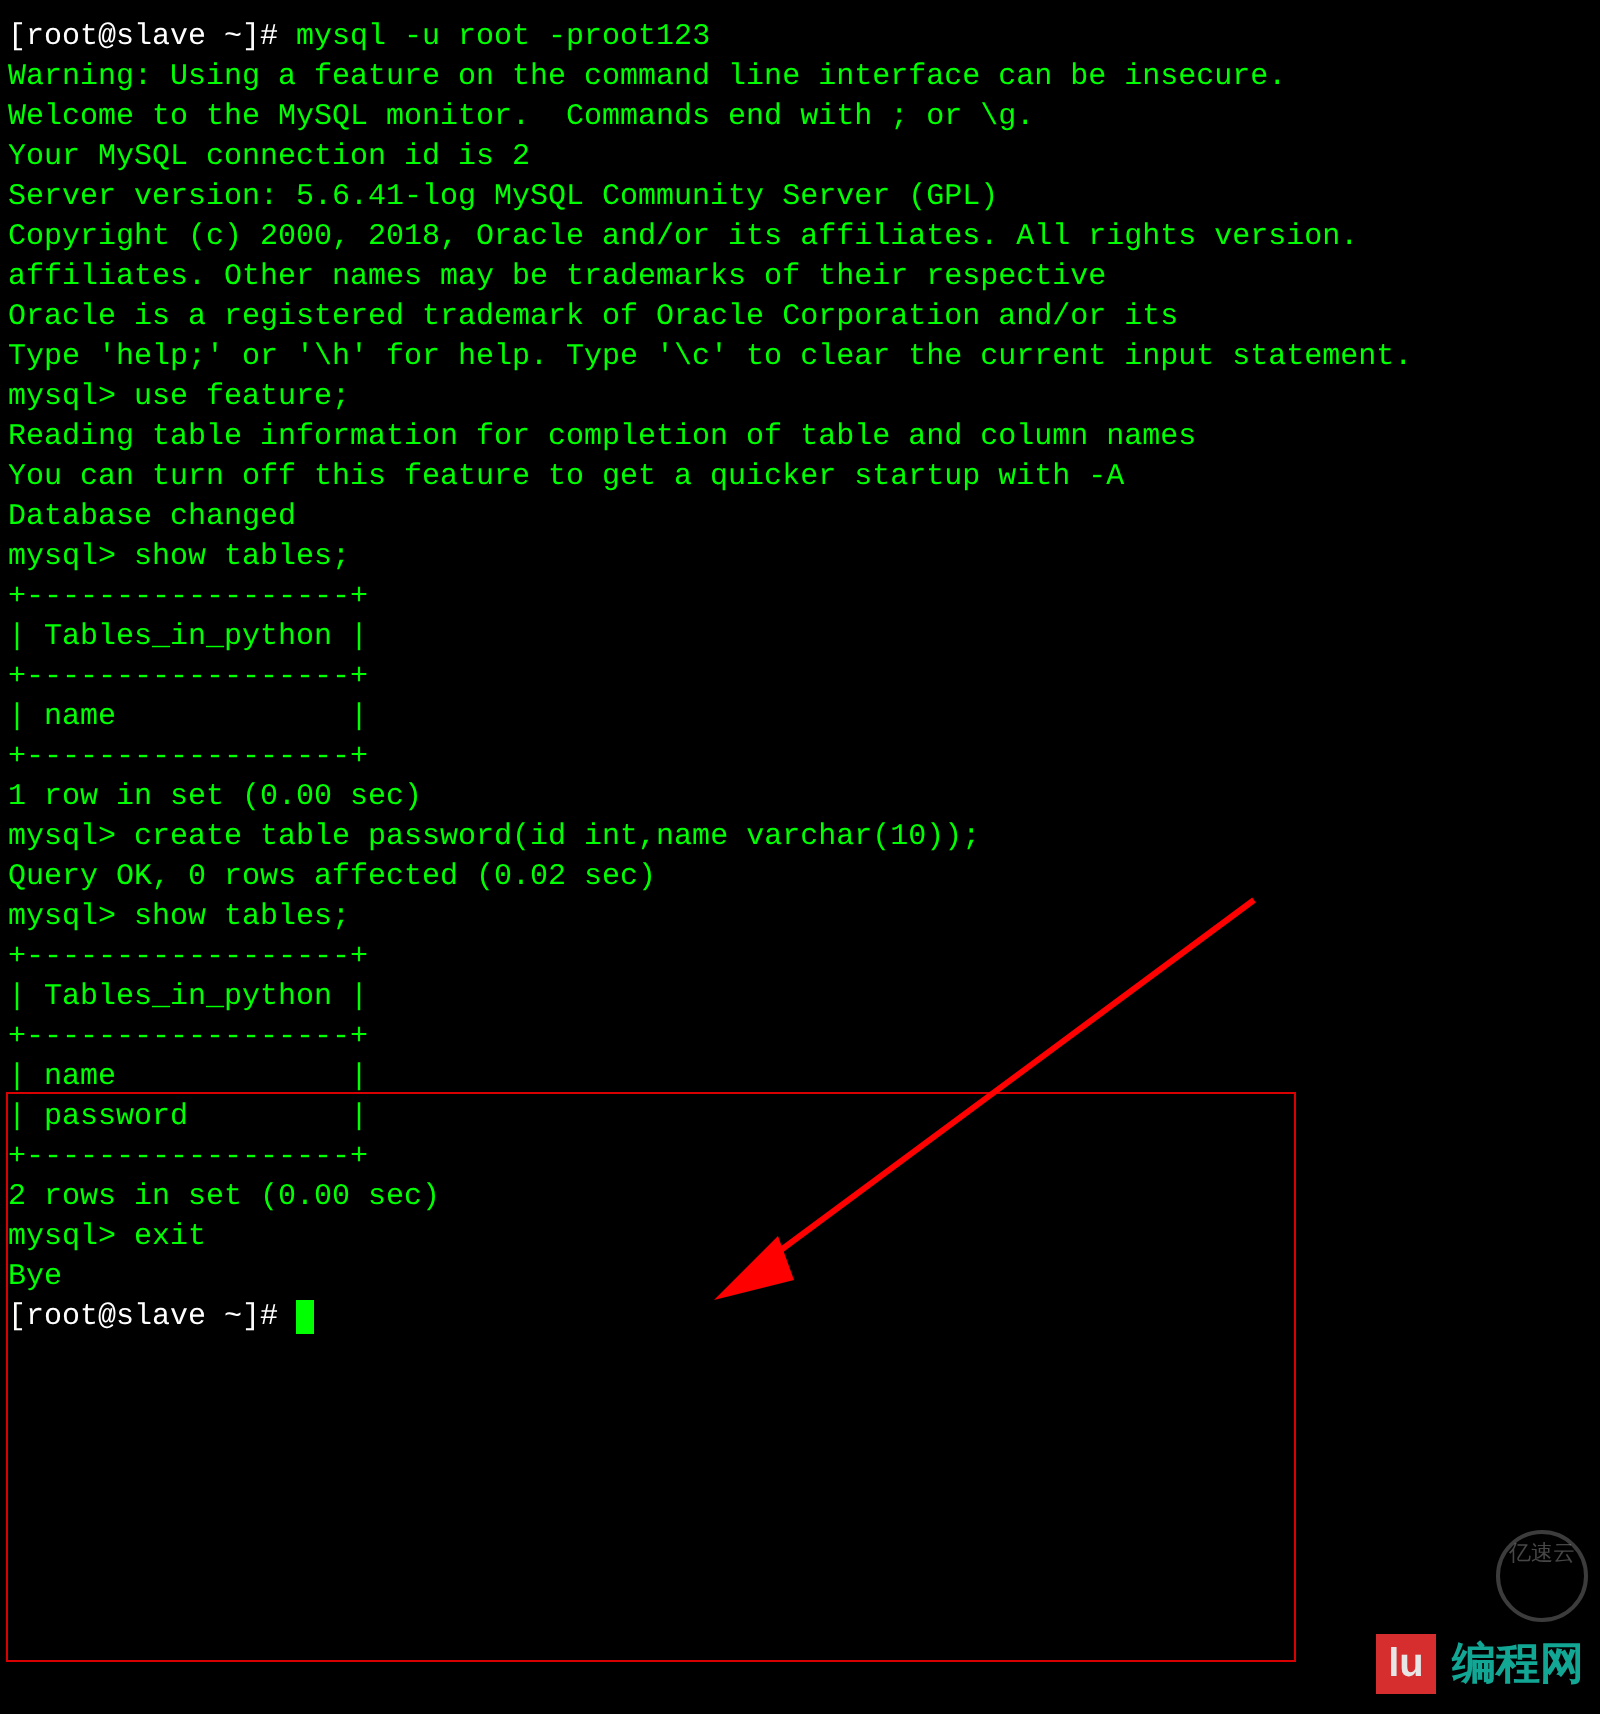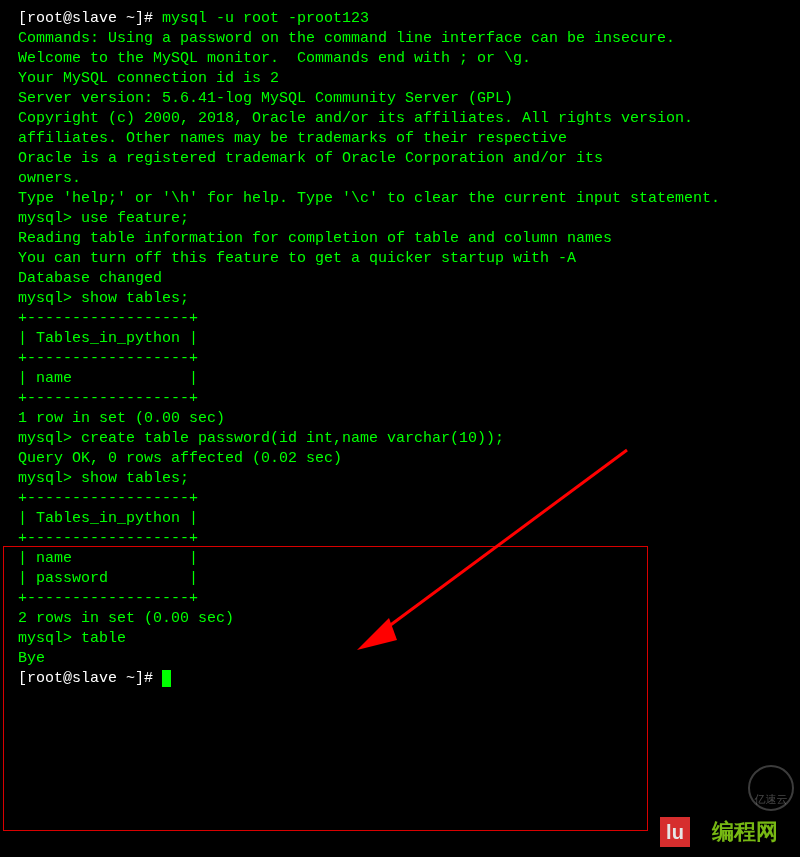--- a/index.html
+++ b/index.html
@@ -8,21 +8,21 @@
     color: #00ff00;
     font-family: "Courier New", Consolas, monospace;
     font-size: 15px;
     line-height: 20px;
     width: 800px;
     height: 857px;
     overflow: hidden;
     position: relative;
     padding: 9px 4px;
   }
-  .term-line { white-space: pre; margin-left: 14px; }
+  .term-line { white-space: pre; }
   .white { color: #fff; }
   .green { color: #00ff00; }
   .highlight-box {
     position: absolute;
     border: 1px solid #d80000;
     left: 3px;
     top: 546px;
     width: 645px;
     height: 285px;
     pointer-events: none;
@@ -52,52 +52,51 @@
     margin-left: 44px;
   }
   .wm-icon {
     width: 30px; height:30px;
     background:#e33;
     display:flex;align-items:center;justify-content:center;
     font-size:20px;color:#fff;font-weight:bold;
     font-family:sans-serif;
   }
   .wm-text {
-    color:#84cc16;font-family:sans-serif;font-weight:700;
-    font-size:22px;padding:0 22px;
+    color:#14b8a6;font-family:sans-serif;font-weight:700;
+    font-size:22px;padding:0 8px;
   }
   .wm-badge {
     position: absolute;
     right: 6px;
     bottom: 46px;
     width: 46px; height: 46px;
     border-radius: 50%;
     border: 2px solid rgba(200,200,200,0.3);
-    display:flex;align-items:flex-end;justify-content:center;
+    display:flex;align-items:flex-start;justify-content:center;
     color: rgba(200,200,200,0.35);
     font-size:11px;
     font-family: sans-serif;
     pointer-events:none;
   }
 </style>
 </head>
 <body>
 
 <div id="terminal">
     <div class="term-line"><span class="white">[root@slave ~]# </span><span class="green">mysql -u root -proot123</span></div>
-    <div class="term-line"><span class="green">Commands: Using a password on the command line interface can be insecure.</span></div>
+    <div class="term-line"><span class="green">Warning: Using a feature on the command line interface can be insecure.</span></div>
     <div class="term-line"><span class="green">Welcome to the MySQL monitor.  Commands end with ; or \g.</span></div>
     <div class="term-line"><span class="green">Your MySQL connection id is 2</span></div>
     <div class="term-line"><span class="green">Server version: 5.6.41-log MySQL Community Server (GPL)</span></div>
     <div class="term-line"><span class="green"></span></div>
     <div class="term-line"><span class="green">Copyright (c) 2000, 2018, Oracle and/or its affiliates. All rights version.</span></div>
     <div class="term-line"><span class="green"></span></div>
     <div class="term-line"><span class="green">affiliates. Other names may be trademarks of their respective</span></div>
     <div class="term-line"><span class="green">Oracle is a registered trademark of Oracle Corporation and/or its</span></div>
-    <div class="term-line"><span class="green">owners.</span></div>
     <div class="term-line"><span class="green"></span></div>
     <div class="term-line"><span class="green">Type 'help;' or '\h' for help. Type '\c' to clear the current input statement.</span></div>
     <div class="term-line"><span class="green"></span></div>
     <div class="term-line"><span class="green">mysql&gt; </span><span class="green">use feature;</span></div>
     <div class="term-line"><span class="green">Reading table information for completion of table and column names</span></div>
     <div class="term-line"><span class="green">You can turn off this feature to get a quicker startup with -A</span></div>
     <div class="term-line"><span class="green"></span></div>
     <div class="term-line"><span class="green">Database changed</span></div>
     <div class="term-line"><span class="green">mysql&gt; </span><span class="green">show tables;</span></div>
     <div class="term-line"><span class="green">+------------------+</span></div>
@@ -112,21 +111,21 @@
     <div class="term-line"><span class="green"></span></div>
     <div class="term-line"><span class="green">mysql&gt; </span><span class="green">show tables;</span></div>
     <div class="term-line"><span class="green">+------------------+</span></div>
     <div class="term-line"><span class="green">| Tables_in_python |</span></div>
     <div class="term-line"><span class="green">+------------------+</span></div>
     <div class="term-line"><span class="green">| name             |</span></div>
     <div class="term-line"><span class="green">| password         |</span></div>
     <div class="term-line"><span class="green">+------------------+</span></div>
     <div class="term-line"><span class="green">2 rows in set (0.00 sec)</span></div>
     <div class="term-line"><span class="green"></span></div>
-    <div class="term-line"><span class="green">mysql&gt; </span><span class="green">table</span></div>
+    <div class="term-line"><span class="green">mysql&gt; </span><span class="green">exit</span></div>
     <div class="term-line"><span class="green">Bye</span></div>
     <div class="term-line"><span class="white">[root@slave ~]# </span><span class="cursor"></span></div>
   </div>
 
 <div class="highlight-box"></div>
 
 <svg class="arrow" viewBox="0 0 290 220" xmlns="http://www.w3.org/2000/svg">
   <defs>
     <linearGradient id="g" x1="0" y1="0" x2="1" y2="1">
       <stop offset="0%" stop-color="#ff0000"></stop>

